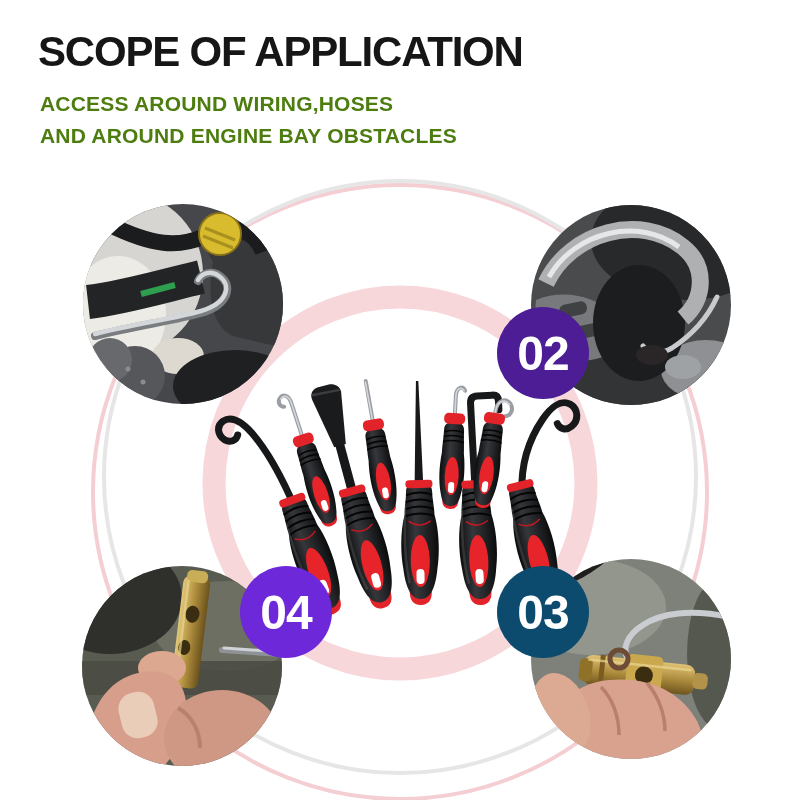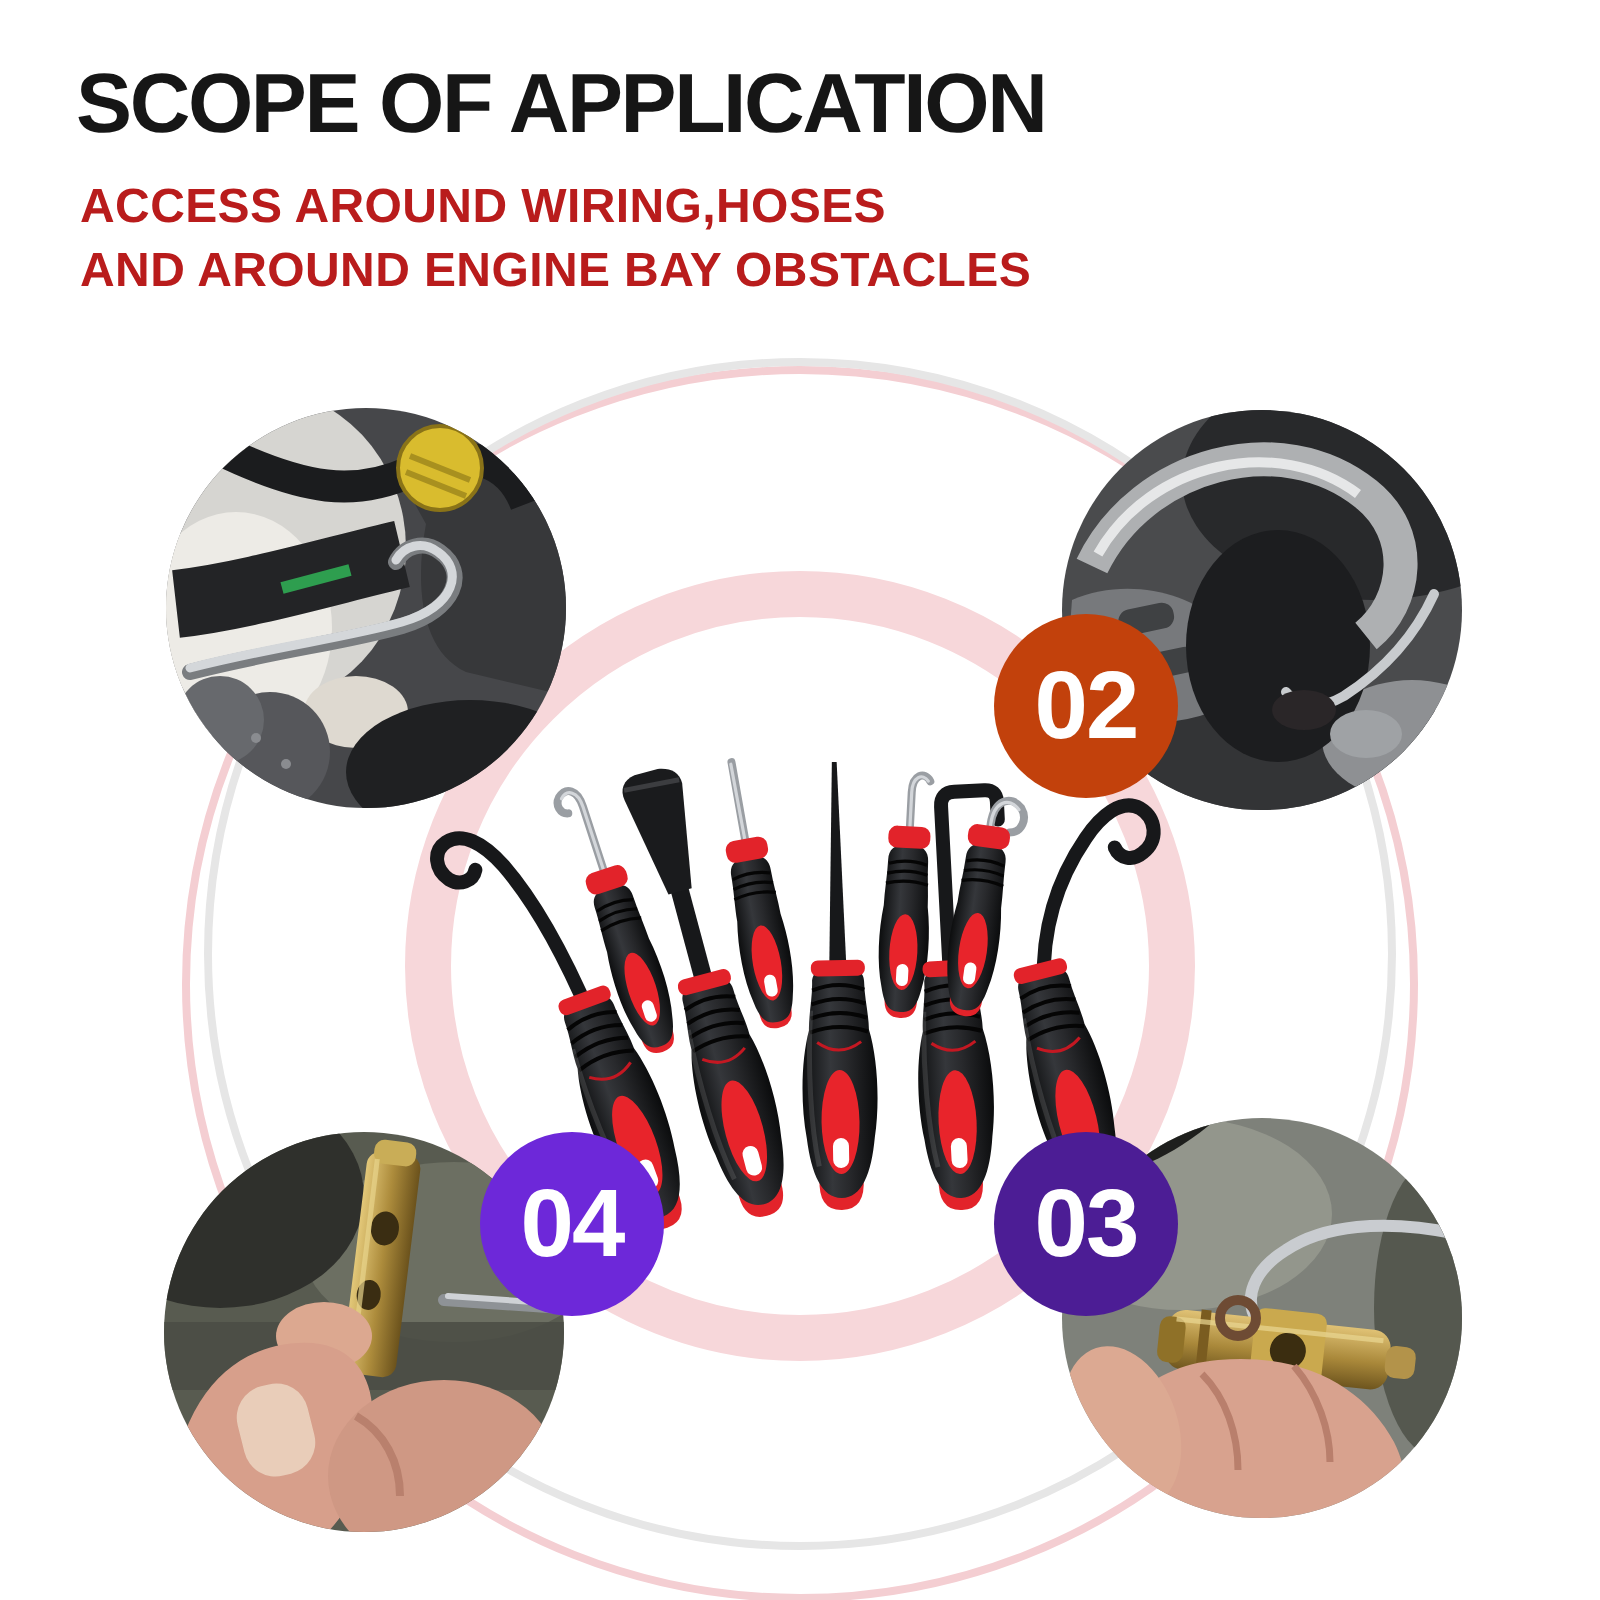--- a/index.html
+++ b/index.html
@@ -2,22 +2,22 @@
 <html><head>
 <meta charset="utf-8">
 <style>
   html,body{margin:0;padding:0;background:#ffffff;}
   .stage{position:relative;width:800px;height:800px;overflow:hidden;background:#fff;
          font-family:Liberation Sans, sans-serif;}
   
   .hdr{position:absolute;left:38px;top:30px;z-index:6;}
   .hdr h1{margin:0;font-size:42px;line-height:44px;font-weight:700;color:#161616;
           letter-spacing:-1.2px;}
-  .hdr .sub{margin:14px 0 0 2px;font-size:24px;line-height:32px;font-weight:700;
-            color:#b91c1c;letter-spacing:0.2px;}
+  .hdr .sub{margin:14px 0 0 2px;font-size:21px;line-height:32px;font-weight:700;
+            color:#4d7c0f;letter-spacing:0.2px;}
   
   .deco{position:absolute;left:0;top:0;z-index:1;}
   
   .photo{position:absolute;width:200px;height:200px;z-index:2;}
   .photo svg{display:block;}
   .photo-tl{left:83px;top:204px;}
   .photo-tr{left:531px;top:205px;}
   .photo-bl{left:82px;top:566px;}
   .photo-br{left:531px;top:559px;}
   
@@ -247,23 +247,23 @@
     <g transform="translate(333,612) rotate(-20)">
       <path class="shaft" d="M0,-110 C-2,-146 -7,-175 -15,-196 C-21,-211 -29,-219 -38,-217 C-46,-215 -48,-206 -43,-199 C-39,-194 -32,-194 -29,-199"></path>
       <use href="#bigHandle"></use>
     </g>
     <g transform="translate(549,601) rotate(-14)">
       <path class="shaft" d="M0,-112 C6,-140 20,-162 38,-178 C48,-187 60,-193 68,-186 C75,-179 73,-168 64,-164 C58,-161 52,-164 51,-170"></path>
       <use href="#bigHandle"></use>
     </g>
   </svg>
 
-  <div class="badge badge-02" style="background-color: #c2410c;">
+  <div class="badge badge-02" style="background-color: #4c1d95;">
     <span>02</span>
   </div>
-  <div class="badge badge-03" style="background-color: #4c1d95;">
+  <div class="badge badge-03" style="background-color: #0c4a6e;">
     <span>03</span>
   </div>
   <div class="badge badge-04" style="background-color: #6d28d9;">
     <span>04</span>
   </div>
 
 </div>
 
 </body></html>

